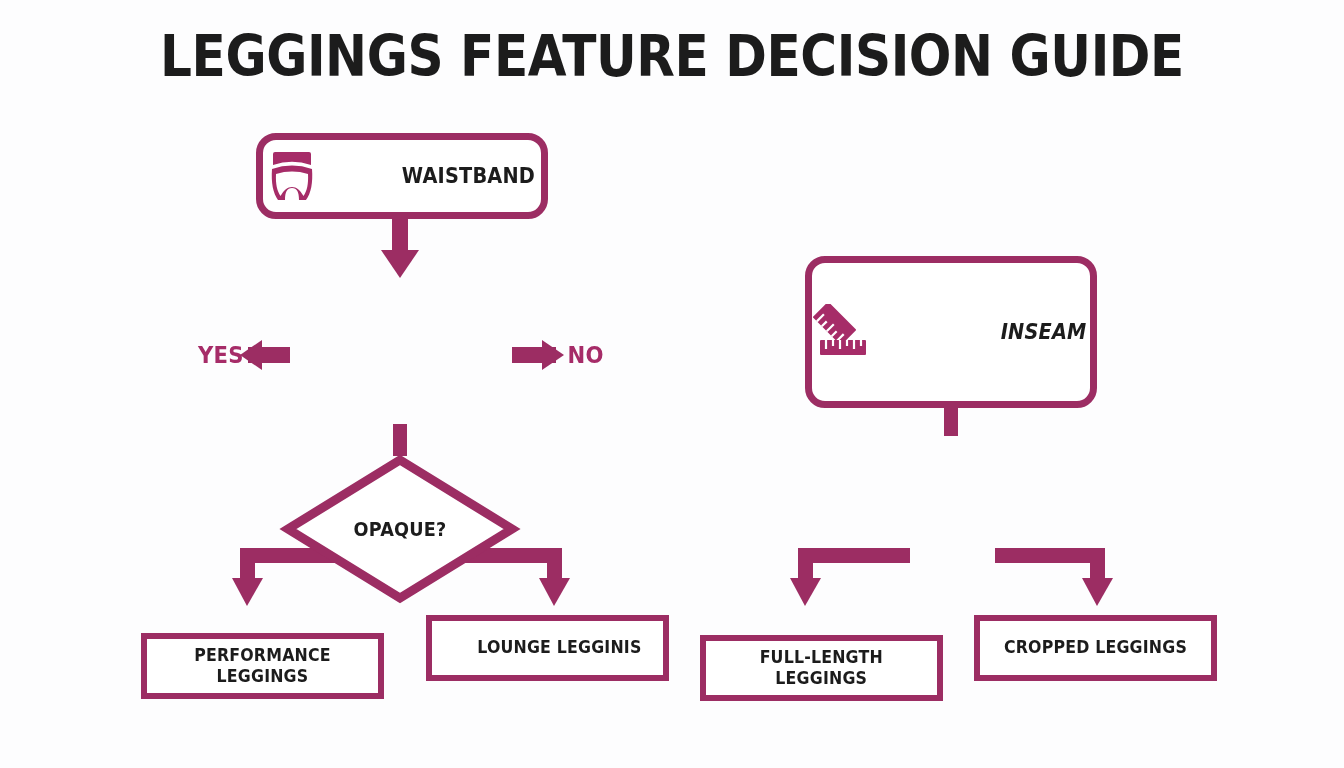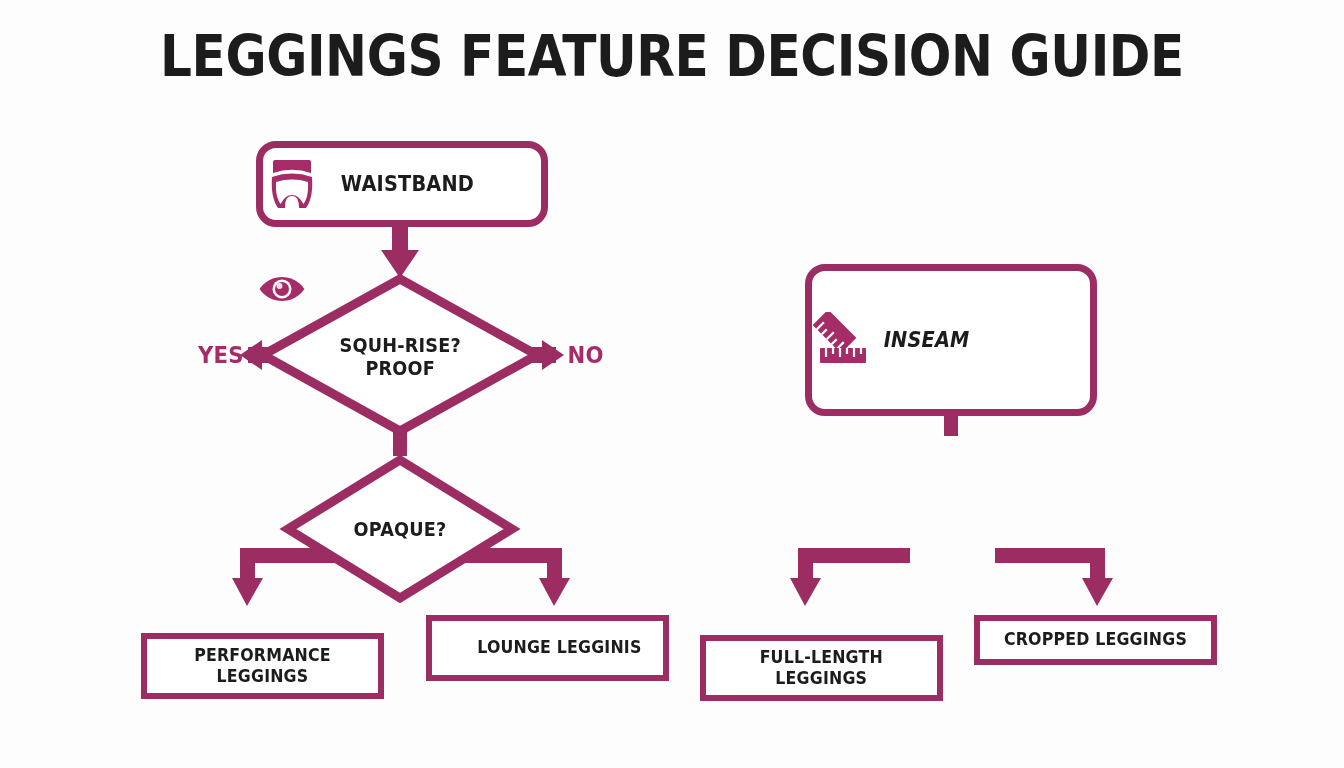--- a/index.html
+++ b/index.html
@@ -46,23 +46,22 @@
     box-sizing: border-box;
   }
 
   
   .rbox {
     border: 7px solid #9c2d63;
     border-radius: 20px;
     background: #ffffff;
     display: flex;
     align-items: center;
-    justify-content: flex-start;
+    justify-content: space-between;
     box-sizing: border-box;
-    margin-top: 8px;
   }
   .rbox.stacked {
     flex-direction: row;
     gap: 6px;
     font-style: italic;
   }
   .rbox .label {
     font-family: "DejaVu Sans", sans-serif;
     font-weight: bold;
     font-size: 21px;
@@ -224,37 +223,20 @@
 
         <path d="M12 4 h34 a2 2 0 0 1 2 2 v11 a60 60 0 0 0 -38 0 v-11 a2 2 0 0 1 2 -2 z" fill="#a62c68"></path>
 
         <path d="M9 21 a62 62 0 0 1 40 0 c1 14 -1 24 -6 31 h-7 c0 -8 -2 -12 -7 -12 s-7 4 -7 12 h-7 c-5 -7 -7 -17 -6 -31 z" fill="#a62c68"></path>
         <path d="M13 26 a54 54 0 0 1 32 0 c0.5 10 -1 17 -4.5 22 c-3.5 -6 -7 -9 -11.5 -9 s-8 3 -11.5 9 c-3.5 -5 -5 -12 -4.5 -22 z" fill="#ffffff"></path>
       </svg>
     </span>
     <span class="label">WAISTBAND</span>
   </div>
 
-  <div class="diamond-wrap" style="left:258px; top:274px; width:284px; height:162px;">
-    <svg width="284" height="162" viewBox="0 0 284 162">
-      <polygon points="142,5 279,81 142,157 5,81" fill="#ffffff" stroke="#9c2d63" stroke-width="9"></polygon>
-    </svg>
-    <div class="diamond-content">
-      <span class="icon-wrap">
-        <svg width="48" height="30" viewBox="0 0 48 30">
-          <path d="M24 3 C38 3 45 13 46.5 15 C45 17 38 27 24 27 C10 27 3 17 1.5 15 C3 13 10 3 24 3 Z" fill="#a62c68"></path>
-          <circle cx="24" cy="15" r="9.5" fill="#ffffff"></circle>
-          <circle cx="24" cy="15" r="7" fill="#a62c68"></circle>
-          <circle cx="21.5" cy="12" r="3" fill="#ffffff" opacity="0.85"></circle>
-        </svg>
-      </span>
-      <span class="label">SQUH-RISE?
-PROOF</span>
-    </div>
-  </div>
 
   <div class="branch-label" style="left:196px; top:342px;">YES</div>
 
   <div class="branch-label" style="left:566px; top:342px;">NO</div>
 
   <div class="diamond-wrap" style="left:283px; top:455px; width:234px; height:148px;">
     <svg width="234" height="148" viewBox="0 0 234 148">
       <polygon points="117,5 229,74 117,143 5,74" fill="#ffffff" stroke="#9c2d63" stroke-width="9"></polygon>
     </svg>
     <div class="diamond-content">
@@ -299,17 +281,17 @@
     </span>
     <span class="label">INSEAM</span>
   </div>
 
 
   <div class="node tbox" style="left:700px; top:615px; width:243px; height:66px;margin-top:20px;">
     <span class="label">FULL-LENGTH
 LEGGINGS</span>
   </div>
 
-  <div class="node tbox" style="left:974px; top:615px; width:243px; height:50px;">
+  <div class="node tbox" style="left:974px; top:615px; width:243px; height:66px;">
     <span class="label">CROPPED LEGGINGS</span>
   </div>
 
 </div>
 
 </body></html>

